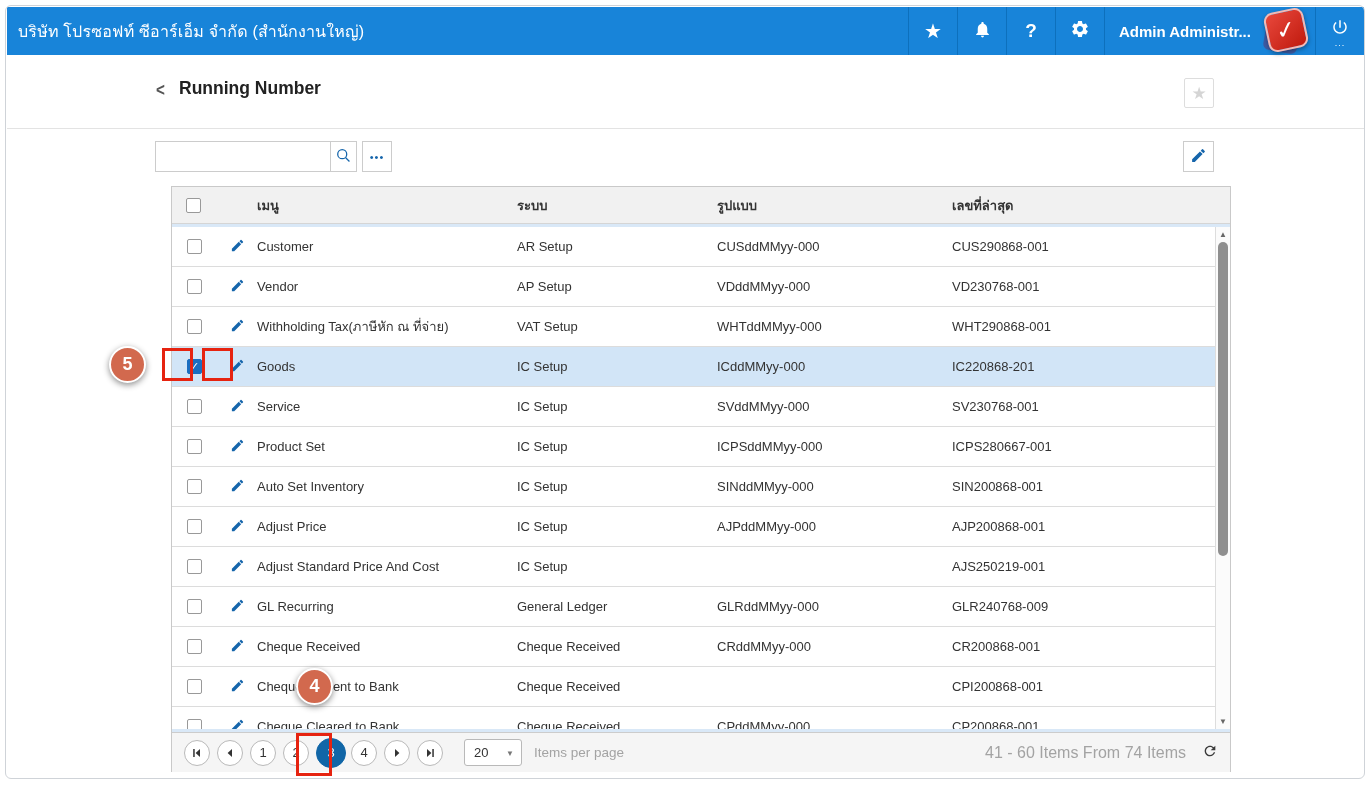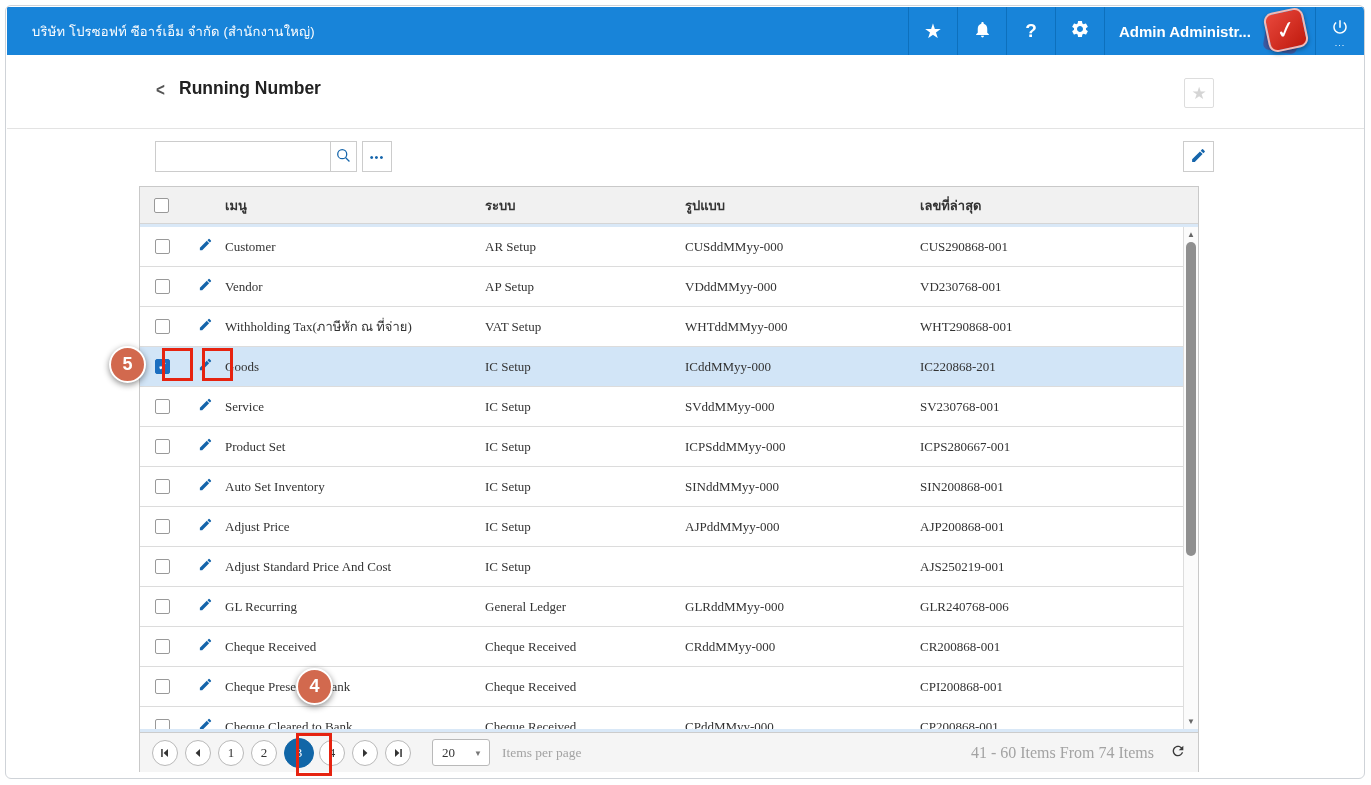--- a/index.html
+++ b/index.html
@@ -1,21 +1,21 @@
 <!DOCTYPE html>
 <html><head>
 <meta charset="utf-8">
 <style>
   * { margin:0; padding:0; box-sizing:border-box; }
   html,body { width:1371px; height:785px; background:#fff; font-family:"Liberation Sans","DejaVu Sans",sans-serif; position:relative; overflow:hidden; }
   .frame { position:absolute; left:5px; top:5px; width:1360px; height:774px; border:1px solid #cfd3d8; border-radius:6px; pointer-events:none; z-index:60; }
 
   
   .topbar { position:absolute; left:7px; top:7px; width:1357px; height:48px; background:#1884d9; display:flex; align-items:center; color:#fff; z-index:5; }
-  .company { padding-left:25px; font-size:13px; letter-spacing:.2px; flex:1 1 auto; white-space:nowrap; }
+  .company { padding-left:11px; font-size:16px; letter-spacing:.2px; flex:1 1 auto; white-space:nowrap; }
   .topbar-right { display:flex; height:100%; align-items:stretch; }
   .tb-cell { border-left:1px solid #0d70bd; display:flex; align-items:center; justify-content:center; cursor:pointer; }
   .tb-btn { width:49px; }
   .tb-help { font-size:19px; font-weight:bold; }
   .tb-star { font-size:20px; }
   .tb-user { width:211px; position:relative; justify-content:flex-start; padding-left:14px; font-size:15px; font-weight:600; }
   .tb-power { width:49px; flex-direction:column; }
   .tb-power .dots { font-size:9px; line-height:4px; letter-spacing:1px; margin-top:1px; }
   .logo { position:absolute; right:6px; top:1px; width:46px; height:48px; }
   .logo .back { position:absolute; left:2px; top:10px; width:34px; height:34px; background:#44549a; border-radius:6px; transform:rotate(10deg); opacity:.85; }
@@ -30,21 +30,21 @@
   .fav-btn span { color:#d5d5d5; font-size:17px; }
   .h-divider { position:absolute; left:7px; top:128px; width:1357px; height:1px; background:#e3e3e3; }
 
   
   .search-input { position:absolute; left:155px; top:141px; width:175px; height:31px; border:1px solid #ccc; border-right:none; padding:0 8px; font-size:13px; outline:none; }
   .search-btn { position:absolute; left:330px; top:141px; width:27px; height:31px; border:1px solid #ccc; background:#fff; display:flex; align-items:center; justify-content:center; cursor:pointer; }
   .more-btn { position:absolute; left:362px; top:141px; width:30px; height:31px; border:1px solid #ccc; background:#fff; color:#1565ab; font-size:11px; letter-spacing:1px; cursor:pointer; display:flex; align-items:center; justify-content:center; }
   .edit-top-btn { position:absolute; left:1183px; top:141px; width:31px; height:31px; border:1px solid #ccc; background:#fff; display:flex; align-items:center; justify-content:center; cursor:pointer; }
 
   
-  .grid { position:absolute; left:139px; top:186px; width:1060px; height:586px; border:1px solid #c9c9c9; background:#fff;font-family:Liberation Serif, serif; }
+  .grid { position:absolute; left:171px; top:186px; width:1060px; height:586px; border:1px solid #c9c9c9; background:#fff; }
   .grid-header { height:37px; background:#f1f1f1; position:relative; border-bottom:1px solid #d5d5d5; }
   .gh-cell { position:absolute; top:0; height:100%; display:flex; align-items:center; font-size:13px; font-weight:bold; color:#333; }
   .strip { height:3px; background:#d9e8f7; }
   .grid-body { position:relative; height:502px; overflow:hidden; }
   .row { height:40px; border-bottom:1px solid #dcdcdc; position:relative; background:#fff; margin-right:15px; cursor:pointer; }
   .row.selected { background:#d2e5f7; }
   .cell { position:absolute; top:0; height:100%; display:flex; align-items:center; font-size:13px; color:#333; }
   .c-check { left:0; width:45px; justify-content:center; }
   .c-edit { left:45px; width:40px; justify-content:center; }
   .c-menu { left:85px; width:258px; }
@@ -323,21 +323,21 @@
     <div class="cell c-edit">
       <span>
         <svg width="15" height="15" viewBox="0 0 24 24">
               <path fill="#1565ab" d="M3 17.25V21h3.75L17.81 9.94l-3.75-3.75L3 17.25zM20.71 7.04a.996.996 0 0 0 0-1.41l-2.34-2.34a.996.996 0 0 0-1.41 0l-1.83 1.83 3.75 3.75 1.83-1.83z"></path>
             </svg>
       </span>
     </div>
     <div class="cell c-menu">GL Recurring</div>
     <div class="cell c-system">General Ledger</div>
     <div class="cell c-format">GLRddMMyy-000</div>
-    <div class="cell c-latest">GLR240768-006</div>
+    <div class="cell c-latest">GLR240768-009</div>
   </div>
 
   <div class="row">
     <div class="cell c-check">
       <span class="checkbox"></span>
     </div>
     <div class="cell c-edit">
       <span>
         <svg width="15" height="15" viewBox="0 0 24 24">
               <path fill="#1565ab" d="M3 17.25V21h3.75L17.81 9.94l-3.75-3.75L3 17.25zM20.71 7.04a.996.996 0 0 0 0-1.41l-2.34-2.34a.996.996 0 0 0-1.41 0l-1.83 1.83 3.75 3.75 1.83-1.83z"></path>

